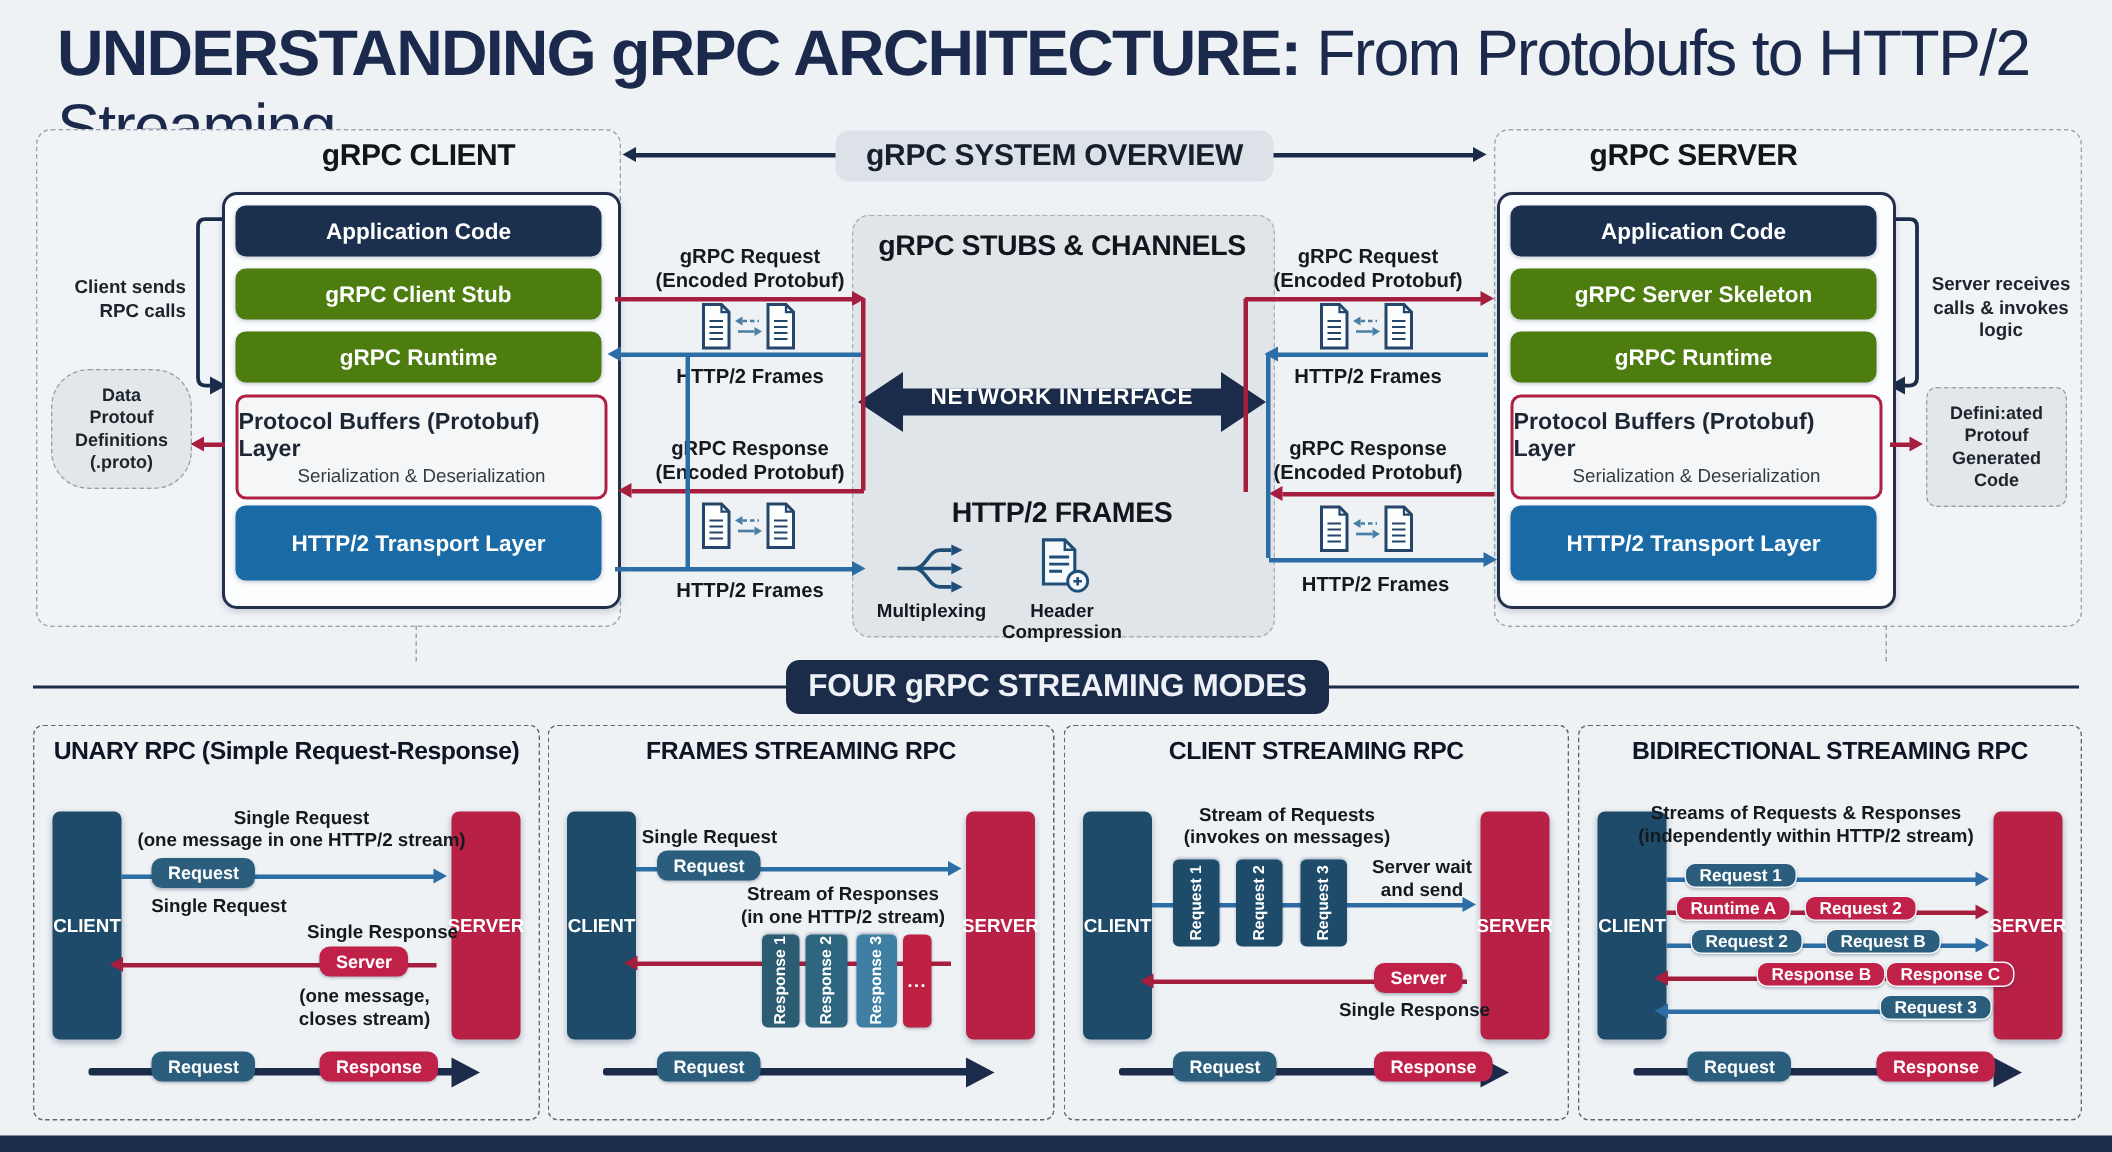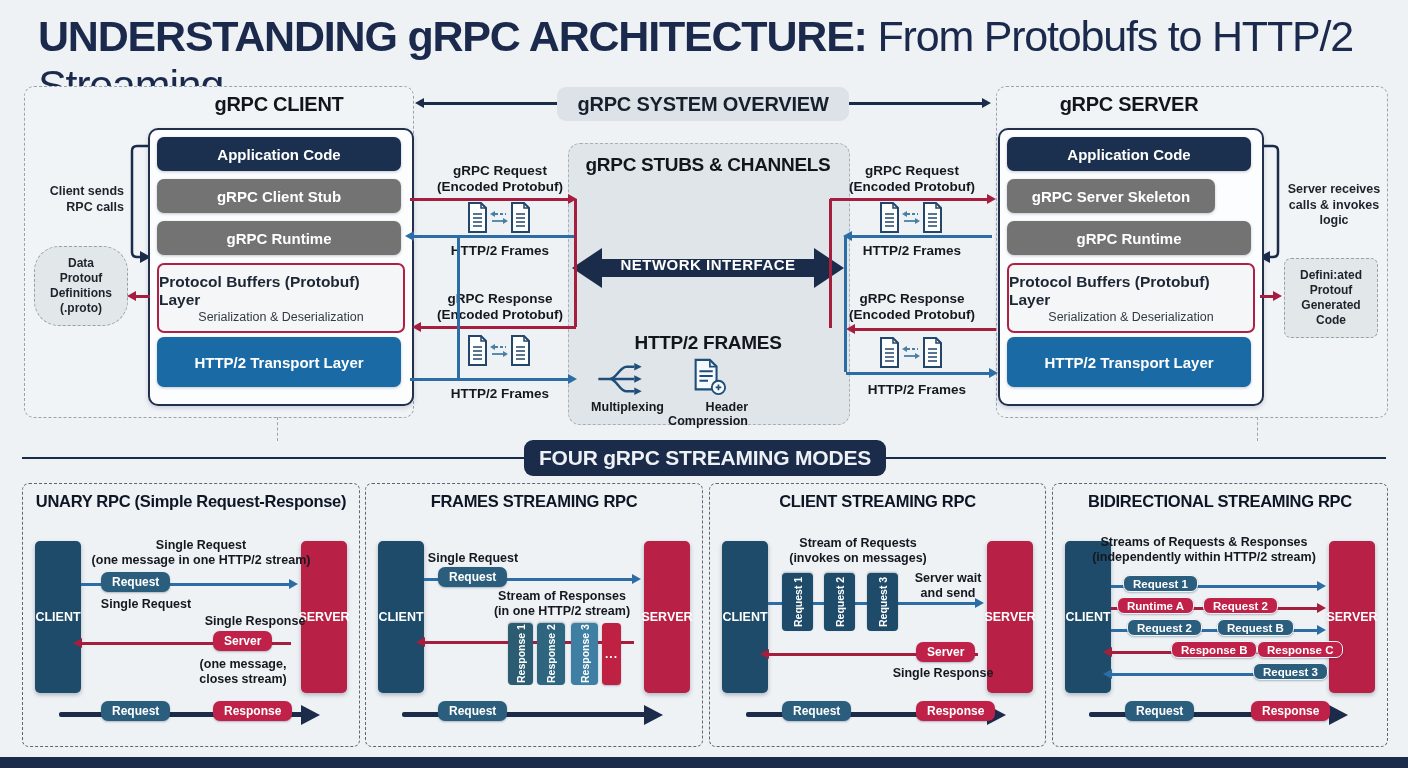--- a/index.html
+++ b/index.html
@@ -12,21 +12,21 @@
   .page-title .b{font-weight:800;}
   .page-title .r{font-weight:500;}
   
   .dashed-panel{border:1.6px dashed #99a4ad;border-radius:10px;background:#f1f4f7;}
   .center-panel{border:1.6px dashed #a7b0b8;border-radius:12px;background:#e0e5e9;}
   .panel-h{font-size:20px;font-weight:800;color:#12161c;text-align:center;letter-spacing:-0.3px;}
   
   .stack{background:#fcfdfe;border:2.5px solid #22304d;border-radius:10px;box-shadow:0 2px 5px rgba(20,40,70,.18);}
   .layer{border-radius:7px;color:#fff;font-weight:700;font-size:15px;display:flex;align-items:center;justify-content:center;box-shadow:0 1px 3px rgba(20,40,70,.25);}
   .layer.navy{background:#1b2f4e;}
-  .layer.teal{background:#737373;}
+  .layer.teal{background:#4d7c0f;}
   .layer.blue{background:#1a6aa6;}
   .layer.proto{background:#f4f6f8;border:2.5px solid #b02045;color:#1d2633;flex-direction:column;box-shadow:none;}
   .layer.proto .pt{font-weight:800;font-size:15.5px;}
   .layer.proto .ps{font-weight:400;font-size:12.5px;color:#343a42;margin-top:1px;}
   
   .proto-note{background:#e2e7ea;border:1.6px dashed #97a1aa;border-radius:7px;font-size:12px;font-weight:700;color:#1d232b;text-align:center;display:flex;align-items:center;justify-content:center;line-height:1.25;}
   .side-note{font-size:12.5px;font-weight:700;color:#1d232b;line-height:1.25;}
   
   .pill{background:#dce2e8;border-radius:9px;display:flex;align-items:center;justify-content:center;font-size:20px;font-weight:800;color:#16202c;letter-spacing:-0.2px;}
   
@@ -38,21 +38,21 @@
   .ah{width:0;height:0;border-top:5.5px solid transparent;border-bottom:5.5px solid transparent;}
   .ah-r.cred{border-left:9px solid #a61e3e;}
   .ah-l.cred{border-right:9px solid #a61e3e;}
   .ah-r.cblu{border-left:9px solid #2d6da5;}
   .ah-l.cblu{border-right:9px solid #2d6da5;}
   .ah-r.cnvy{border-left:9px solid #1b2b4a;}
   .ah-l.cnvy{border-right:9px solid #1b2b4a;}
   .link-label{font-size:13.5px;font-weight:800;color:#14181f;text-align:center;line-height:1.2;}
   
   .net-text{color:#fff;font-size:15px;font-weight:800;letter-spacing:.5px;}
-  .feature{text-align:right;font-size:12.5px;font-weight:800;color:#14181f;line-height:1.15;}
+  .feature{text-align:center;font-size:12.5px;font-weight:800;color:#14181f;line-height:1.15;}
   .feature svg{display:block;margin:0 auto 4px auto;}
   
   .banner{background:#1b2b4a;border-radius:9px;color:#eef2f7;font-size:21px;font-weight:800;display:flex;align-items:center;justify-content:center;letter-spacing:-0.2px;}
   .mode-panel{position:absolute;top:483px;height:262px;border:1.6px dashed #5d6774;border-radius:7px;}
   .m-title{position:absolute;top:8px;left:0;width:100%;text-align:center;font-size:16.5px;font-weight:800;color:#0e1524;letter-spacing:-0.3px;}
   .actor{position:absolute;width:46px;height:152px;border-radius:5px;color:#fff;font-size:12.5px;font-weight:700;display:flex;align-items:center;justify-content:center;box-shadow:0 2px 4px rgba(20,40,70,.3);}
   .actor.cl{background:#1d4b69;}
   .actor.sv{background:#b82045;}
   .note{position:absolute;font-size:12.5px;font-weight:800;color:#14181f;text-align:center;line-height:1.18;}
   .badge{position:absolute;border-radius:7px;color:#fff;font-size:12px;font-weight:700;padding:3px 11px;white-space:nowrap;box-shadow:0 1px 2px rgba(20,40,70,.3);}
@@ -136,21 +136,21 @@
   <div class="abs panel-h" style="left:998px;top:93px;width:262px;">gRPC SERVER</div>
   <div class="abs side-note ml" style="left:1286px;top:182px;width:96px;text-align:center;">Server receives
 calls &amp; invokes
 logic</div>
   <svg class="abs" style="left:1256px;top:142px;" width="28" height="126" viewBox="0 0 28 126">
     <path d="M2,4 H17 Q22,4 22,9 V110 Q22,115 17,115 H14" stroke="#1b2b4a" stroke-width="2.5" fill="none"></path>
     <polygon points="14,109 3,115 14,121" fill="#1b2b4a"></polygon>
   </svg>
   <div class="abs stack" style="left:998px;top:128px;width:262px;height:274px;"></div>
   <div class="abs layer navy" style="left:1007px;top:137px;width:244px;height:34px;">Application Code</div>
-  <div class="abs layer teal" style="left:1007px;top:179px;width:208px;height:34px;">gRPC Server Skeleton</div>
+  <div class="abs layer teal" style="left:1007px;top:179px;width:244px;height:34px;">gRPC Server Skeleton</div>
   <div class="abs layer teal" style="left:1007px;top:221px;width:244px;height:34px;">gRPC Runtime</div>
   <div class="abs layer proto" style="left:1007px;top:263px;width:244px;height:66px;">
     <div class="pt">Protocol Buffers (Protobuf) Layer</div>
     <div class="ps">Serialization &amp; Deserialization</div>
   </div>
   <div class="abs layer blue" style="left:1007px;top:337px;width:244px;height:50px;">HTTP/2 Transport Layer</div>
   <div class="abs proto-note ml" style="left:1284px;top:258px;width:92px;height:78px;">Defini:ated
 Protouf
 Generated
 Code</div>

